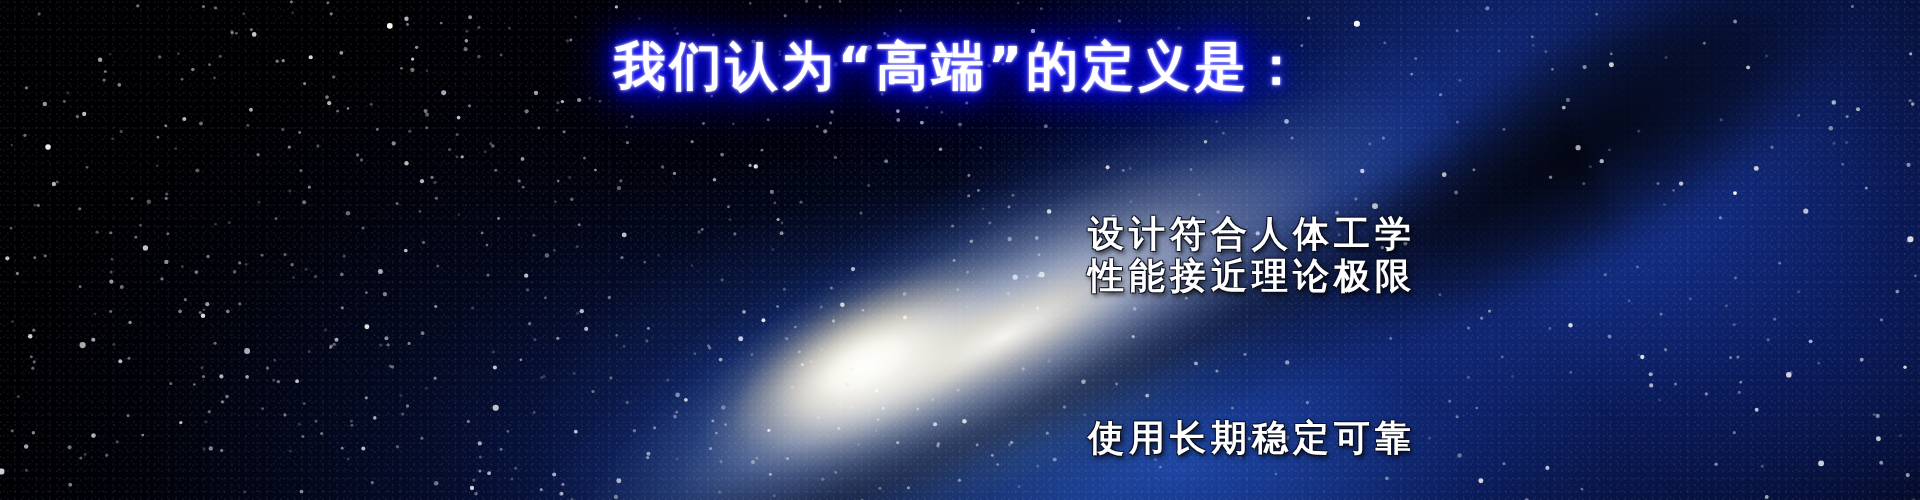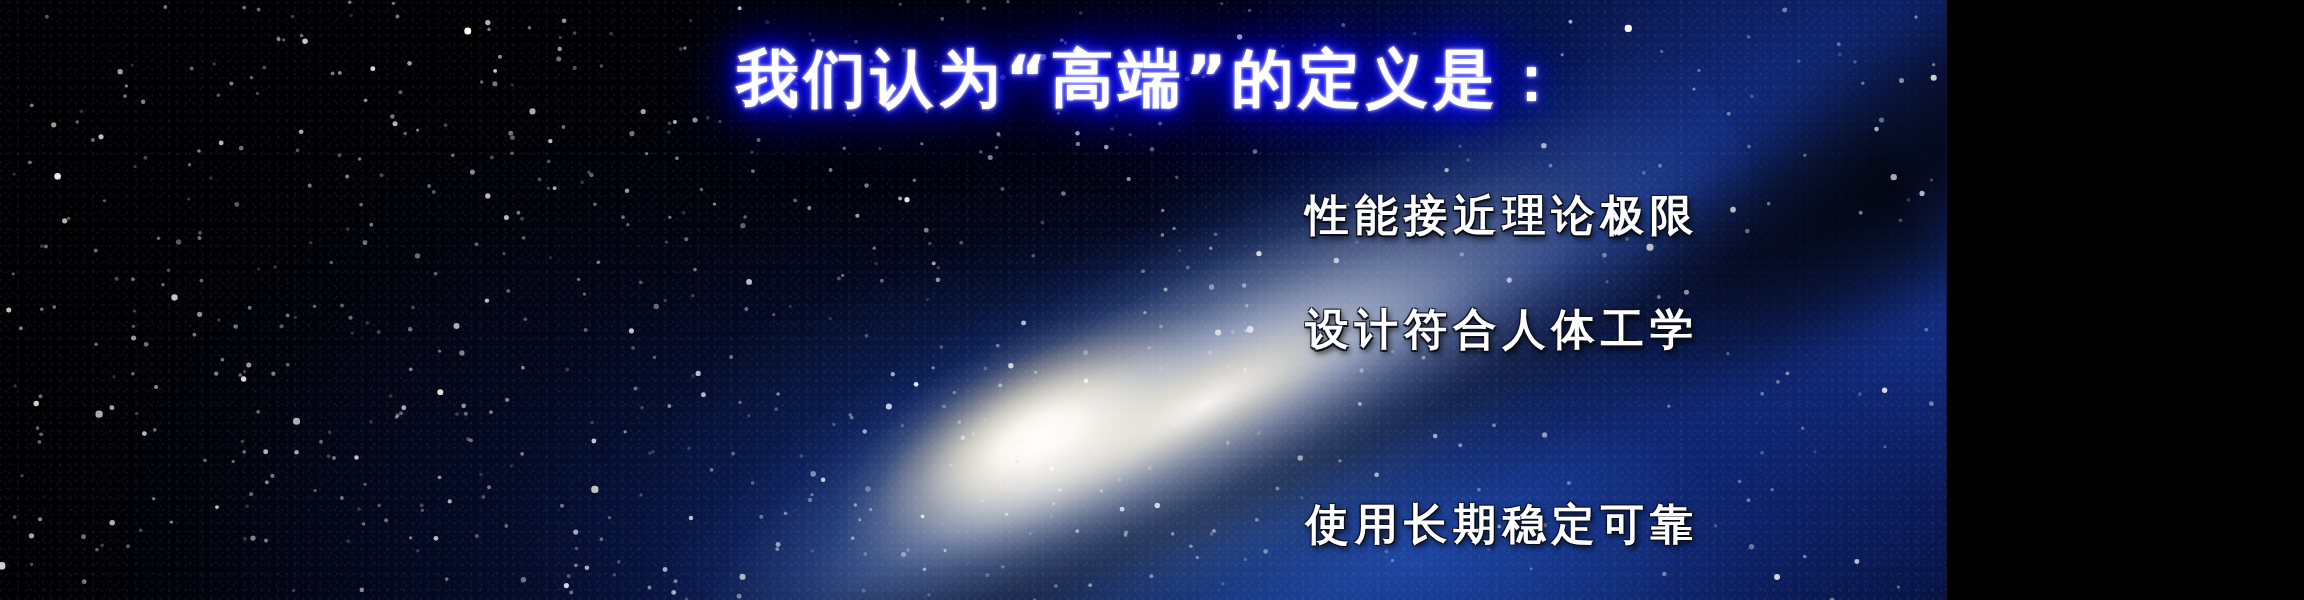--- a/index.html
+++ b/index.html
@@ -1,21 +1,21 @@
 <!DOCTYPE html>
 <html><head>
 <meta charset="utf-8">
 <title>Banner</title>
 <style>
   html,body{margin:0;padding:0;background:#000;}
   body{font-family:"DejaVu Sans","Liberation Sans",sans-serif;}
 
   #banner{
     position:relative;
-    width:1622px;height:500px;
+    width:1920px;height:500px;
     overflow:hidden;
     background:#7f1d1d;
   }
 
   
   .layer{position:absolute;top:0;left:0;width:1920px;height:500px;pointer-events:none;}
 
   
   #bg-base{
     background:
@@ -178,18 +178,18 @@
   <div id="bg-core"></div>
   <div class="layer" id="bg-grain"></div>
   <div id="bg-darkband"></div>
   <div class="stars" id="starfield-a" style="box-shadow: rgba(246, 246, 243, 0.2) 174.7px 147.4px 0px 0.52px, rgba(250, 250, 252, 0.34) 1022.2px 367.9px 0px 0.63px, rgba(245, 245, 240, 0.44) 1846.1px 115.6px 0px 0.69px, rgba(244, 244, 243, 0.28) 838.8px 404px 0px 0.63px, rgba(241, 241, 244, 0.55) 1729.6px 356.6px 0px 0.32px, rgba(251, 251, 245, 0.52) 786.5px 457.7px 0px 0.34px, rgba(227, 227, 243, 0.48) 518.2px 179.9px 0px 0.61px, rgba(235, 235, 241, 0.48) 739.7px 84.6px 0px 0.65px, rgba(241, 241, 250, 0.53) 1865.3px 187px 0px 0.55px, rgba(237, 237, 235, 0.37) 979.2px 352.4px 0px 0.38px, rgba(250, 250, 244, 0.25) 350.4px 420px 0px 0.62px, rgba(249, 249, 237, 0.42) 1657px 182.6px 0px 0.4px, rgba(244, 244, 242, 0.36) 165.7px 193px 0px 0.56px, rgba(241, 241, 251, 0.38) 1797.7px 114.4px 0px 0.33px, rgba(225, 225, 235, 0.47) 844.3px 405.4px 0px 0.53px, rgba(239, 239, 250, 0.28) 1761.3px 465.2px 0px 0.65px, rgba(242, 242, 238, 0.32) 1725.4px 304.7px 0px 0.32px, rgba(240, 240, 251, 0.44) 365.3px 291.6px 0px 0.44px, rgba(225, 225, 251, 0.28) 936.6px 444.3px 0px 0.38px, rgba(250, 250, 241, 0.5) 861.4px 386.9px 0px 0.6px, rgba(244, 244, 253, 0.2) 214.5px 223.2px 0px 0.37px, rgba(225, 225, 254, 0.25) 1177.8px 27px 0px 0.57px, rgba(230, 230, 250, 0.49) 1381.4px 246.5px 0px 0.64px, rgba(247, 247, 248, 0.42) 592px 390.5px 0px 0.6px, rgba(254, 254, 235, 0.31) 785.8px 337.7px 0px 0.62px, rgba(248, 248, 250, 0.23) 778px 74.9px 0px 0.49px, rgba(243, 243, 249, 0.33) 389.2px 365.1px 0px 0.65px, rgba(251, 251, 241, 0.23) 492.5px 351px 0px 0.4px, rgba(252, 252, 239, 0.23) 288.9px 189.9px 0px 0.54px, rgba(248, 248, 242, 0.44) 208.5px 63.7px 0px 0.34px, rgba(226, 226, 252, 0.25) 272.7px 379.2px 0px 0.59px, rgba(246, 246, 248, 0.25) 1628.1px 299.7px 0px 0.5px, rgba(243, 243, 250, 0.45) 156.9px 136.2px 0px 0.34px, rgba(226, 226, 244, 0.37) 834.8px 471.4px 0px 0.44px, rgba(229, 229, 240, 0.23) 508.3px 27px 0px 0.51px, rgba(227, 227, 251, 0.22) 982px 207.8px 0px 0.34px, rgba(239, 239, 246, 0.43) 715.4px 432.1px 0px 0.38px, rgba(227, 227, 253, 0.42) 791.4px 386.5px 0px 0.47px, rgba(246, 246, 254, 0.55) 1180.3px 278.9px 0px 0.61px, rgba(230, 230, 241, 0.38) 532.9px 234.3px 0px 0.54px, rgba(237, 237, 245, 0.52) 16.4px 272.5px 0px 0.67px, rgba(249, 249, 250, 0.49) 47.8px 145.7px 0px 0.65px, rgba(248, 248, 246, 0.3) 749.3px 2.5px 0px 0.41px, rgba(232, 232, 247, 0.2) 674px 27.2px 0px 0.51px, rgba(237, 237, 250, 0.19) 1906.7px 240.2px 0px 0.69px, rgba(235, 235, 246, 0.52) 977.4px 189.4px 0px 0.36px, rgba(225, 225, 243, 0.52) 817.5px 416.5px 0px 0.49px, rgba(241, 241, 245, 0.35) 979.6px 146.7px 0px 0.37px, rgba(254, 254, 254, 0.36) 1467.5px 327.1px 0px 0.63px, rgba(237, 237, 248, 0.53) 408.1px 342.4px 0px 0.57px, rgba(226, 226, 242, 0.28) 783.4px 288.2px 0px 0.68px, rgba(254, 254, 247, 0.29) 448.6px 148.6px 0px 0.69px, rgba(246, 246, 246, 0.44) 184.3px 298.7px 0px 0.58px, rgba(248, 248, 254, 0.49) 330.2px 12.8px 0px 0.65px, rgba(250, 250, 244, 0.52) 341.2px 447.2px 0px 0.38px, rgba(243, 243, 253, 0.34) 303.2px 402.6px 0px 0.45px, rgba(242, 242, 240, 0.21) 540.7px 376.6px 0px 0.57px, rgba(229, 229, 236, 0.4) 1414.8px 57.7px 0px 0.37px, rgba(246, 246, 242, 0.42) 31.8px 367.2px 0px 0.59px, rgba(239, 239, 251, 0.45) 1674.5px 383px 0px 0.53px, rgba(237, 237, 254, 0.54) 965.7px 101.9px 0px 0.65px, rgba(229, 229, 241, 0.52) 406.5px 23.5px 0px 0.46px, rgba(254, 254, 239, 0.38) 362px 227px 0px 0.61px, rgba(248, 248, 253, 0.2) 308.2px 350.4px 0px 0.54px, rgba(251, 251, 236, 0.29) 645.8px 339.9px 0px 0.57px, rgba(248, 248, 236, 0.45) 320.8px 432.5px 0px 0.61px, rgba(233, 233, 239, 0.33) 1008.6px 444px 0px 0.45px, rgba(248, 248, 242, 0.32) 977.1px 353.2px 0px 0.43px, rgba(253, 253, 244, 0.54) 365.3px 396.8px 0px 0.6px, rgba(253, 253, 239, 0.2) 568.8px 176.3px 0px 0.51px, rgba(235, 235, 235, 0.52) 991.4px 454.2px 0px 0.51px, rgba(239, 239, 250, 0.38) 1291.1px 137px 0px 0.54px, rgba(250, 250, 242, 0.2) 1899.5px 434.5px 0px 0.51px, rgba(254, 254, 240, 0.27) 1456.2px 29.7px 0px 0.56px, rgba(231, 231, 248, 0.44) 1118.4px 19.9px 0px 0.65px, rgba(253, 253, 242, 0.37) 56.2px 180.9px 0px 0.35px, rgba(250, 250, 240, 0.37) 284px 253.6px 0px 0.66px, rgba(234, 234, 250, 0.42) 235.4px 32.2px 0px 0.32px, rgba(233, 233, 244, 0.41) 1531.3px 35.8px 0px 0.55px, rgba(236, 236, 237, 0.22) 574.6px 16.1px 0px 0.32px, rgba(245, 245, 247, 0.52) 164.8px 124.8px 0px 0.51px, rgba(228, 228, 253, 0.24) 228.3px 221.6px 0px 0.52px, rgba(242, 242, 252, 0.33) 778.9px 50.5px 0px 0.45px, rgba(229, 229, 241, 0.45) 44.2px 254.8px 0px 0.63px, rgba(238, 238, 241, 0.51) 276.1px 60.2px 0px 0.59px, rgba(254, 254, 241, 0.42) 1610.3px 52.9px 0px 0.39px, rgba(233, 233, 246, 0.29) 571px 498.4px 0px 0.48px, rgba(226, 226, 254, 0.42) 1040.5px 319.6px 0px 0.51px, rgba(252, 252, 253, 0.18) 690.9px 264.6px 0px 0.33px, rgba(249, 249, 244, 0.54) 556.8px 337.3px 0px 0.64px, rgba(239, 239, 246, 0.47) 23.9px 134.3px 0px 0.63px, rgba(241, 241, 247, 0.45) 371.3px 481.6px 0px 0.55px, rgba(225, 225, 253, 0.46) 1733.3px 431.6px 0px 0.56px, rgba(227, 227, 244, 0.47) 214.1px 342.2px 0px 0.54px, rgba(254, 254, 243, 0.25) 1338.3px 233.8px 0px 0.37px, rgba(235, 235, 237, 0.28) 755.7px 48px 0px 0.32px, rgba(250, 250, 250, 0.18) 851px 406.1px 0px 0.38px, rgba(228, 228, 246, 0.21) 1589.4px 165.6px 0px 0.59px, rgba(241, 241, 246, 0.53) 288.3px 146.1px 0px 0.67px, rgba(235, 235, 246, 0.52) 1185.3px 297px 0px 0.55px, rgba(252, 252, 235, 0.38) 675.7px 411.2px 0px 0.36px, rgba(248, 248, 249, 0.48) 702.5px 122.5px 0px 0.45px, rgba(235, 235, 244, 0.23) 1663.3px 203.6px 0px 0.32px, rgba(242, 242, 251, 0.28) 821.7px 478.2px 0px 0.69px, rgba(243, 243, 249, 0.28) 314.6px 275.6px 0px 0.69px, rgba(254, 254, 253, 0.2) 657.6px 95.9px 0px 0.66px, rgba(252, 252, 240, 0.45) 400.4px 67.3px 0px 0.39px, rgba(226, 226, 251, 0.21) 573.1px 372.5px 0px 0.52px, rgba(242, 242, 242, 0.2) 305.1px 268.2px 0px 0.64px, rgba(238, 238, 236, 0.2) 66.8px 91.8px 0px 0.62px, rgba(243, 243, 235, 0.24) 576.3px 245.4px 0px 0.52px, rgba(249, 249, 235, 0.51) 967.9px 174.5px 0px 0.44px, rgba(240, 240, 248, 0.3) 472.9px 479.1px 0px 0.69px, rgba(236, 236, 245, 0.42) 544.4px 296.8px 0px 0.35px, rgba(239, 239, 244, 0.44) 819.1px 5.9px 0px 0.53px, rgba(238, 238, 243, 0.28) 17.3px 395.5px 0px 0.51px, rgba(247, 247, 244, 0.4) 615.7px 334.4px 0px 0.34px, rgba(237, 237, 235, 0.41) 356.6px 154px 0px 0.64px, rgba(234, 234, 248, 0.49) 1595.7px 13.2px 0px 0.43px, rgba(246, 246, 254, 0.53) 540.2px 488.6px 0px 0.6px, rgba(252, 252, 253, 0.48) 202.5px 5.4px 0px 0.52px, rgba(235, 235, 246, 0.52) 341.3px 306.8px 0px 0.58px, rgba(225, 225, 236, 0.45) 33.3px 360.9px 0px 0.54px, rgba(244, 244, 250, 0.31) 698px 231px 0px 0.66px, rgba(236, 236, 249, 0.24) 718.5px 491.2px 0px 0.67px, rgba(242, 242, 244, 0.42) 494.7px 169.3px 0px 0.51px, rgba(236, 236, 241, 0.54) 478.9px 470.1px 0px 0.51px, rgba(253, 253, 250, 0.49) 711.8px 419.9px 0px 0.45px, rgba(242, 242, 245, 0.41) 583.5px 156.9px 0px 0.51px, rgba(231, 231, 247, 0.28) 456px 155.9px 0px 0.38px, rgba(234, 234, 251, 0.18) 1047.9px 360.1px 0px 0.69px, rgba(225, 225, 245, 0.49) 996.7px 463.5px 0px 0.37px, rgba(233, 233, 248, 0.5) 127.1px 414.7px 0px 0.43px, rgba(232, 232, 249, 0.18) 291.6px 11.9px 0px 0.42px, rgba(238, 238, 244, 0.31) 1222.4px 132.3px 0px 0.44px, rgba(229, 229, 248, 0.5) 1300.8px 44.6px 0px 0.36px, rgba(238, 238, 244, 0.5) 220.7px 449.4px 0px 0.66px, rgba(233, 233, 245, 0.45) 724.6px 423.5px 0px 0.37px, rgba(249, 249, 242, 0.25) 273.8px 359.2px 0px 0.39px, rgba(226, 226, 243, 0.52) 326.8px 1.8px 0px 0.39px, rgba(244, 244, 253, 0.52) 569.8px 39.1px 0px 0.48px, rgba(248, 248, 237, 0.27) 750.9px 353.7px 0px 0.36px, rgba(247, 247, 251, 0.29) 1017.1px 2px 0px 0.32px, rgba(233, 233, 243, 0.3) 1159.5px 292px 0px 0.43px, rgba(226, 226, 243, 0.22) 203.1px 448px 0px 0.69px, rgba(226, 226, 235, 0.37) 1231.4px 289.8px 0px 0.61px, rgba(241, 241, 253, 0.48) 976.2px 443.9px 0px 0.49px, rgba(237, 237, 235, 0.31) 489.8px 142.7px 0px 0.56px, rgba(253, 253, 245, 0.28) 526.6px 288.9px 0px 0.66px, rgba(227, 227, 243, 0.23) 767.5px 119.1px 0px 0.34px, rgba(228, 228, 246, 0.28) 625.6px 125.8px 0px 0.39px, rgba(234, 234, 237, 0.27) 1720.1px 118.7px 0px 0.54px, rgba(233, 233, 236, 0.24) 1832.9px 142.6px 0px 0.49px, rgba(250, 250, 247, 0.18) 1511.5px 375.5px 0px 0.4px, rgba(237, 237, 236, 0.51) 431px 176.3px 0px 0.61px, rgba(232, 232, 247, 0.23) 1797.8px 290.7px 0px 0.53px, rgba(249, 249, 254, 0.37) 1142.8px 81px 0px 0.44px, rgba(240, 240, 247, 0.45) 1551.4px 68.3px 0px 0.36px, rgba(229, 229, 252, 0.33) 599px 100.3px 0px 0.48px, rgba(231, 231, 239, 0.19) 657.5px 254.5px 0px 0.38px, rgba(239, 239, 240, 0.45) 1115.6px 383px 0px 0.38px, rgba(232, 232, 246, 0.31) 1817.8px 362.2px 0px 0.33px, rgba(245, 245, 249, 0.29) 181.4px 265.5px 0px 0.32px, rgba(251, 251, 235, 0.4) 420.9px 437.3px 0px 0.55px, rgba(240, 240, 235, 0.39) 1771.1px 146.2px 0px 0.61px, rgba(231, 231, 252, 0.43) 166.8px 232.8px 0px 0.53px, rgba(229, 229, 242, 0.46) 78.8px 207.8px 0px 0.62px, rgba(248, 248, 251, 0.49) 434.1px 377.2px 0px 0.58px, rgba(243, 243, 245, 0.41) 500.1px 448.3px 0px 0.54px, rgba(243, 243, 249, 0.47) 1008px 205.9px 0px 0.49px, rgba(243, 243, 245, 0.33) 477.9px 26.6px 0px 0.48px, rgba(249, 249, 246, 0.33) 246.9px 124.3px 0px 0.53px, rgba(226, 226, 240, 0.5) 1739.7px 381.2px 0px 0.44px, rgba(239, 239, 246, 0.46) 302px 435.6px 0px 0.4px, rgba(226, 226, 236, 0.48) 486px 244.1px 0px 0.38px, rgba(249, 249, 242, 0.37) 1122.3px 169.5px 0px 0.46px, rgba(226, 226, 250, 0.35) 281.9px 128.4px 0px 0.61px, rgba(245, 245, 244, 0.23) 33.8px 204.1px 0px 0.56px, rgba(245, 245, 239, 0.54) 970.3px 240.3px 0px 0.69px, rgba(247, 247, 248, 0.53) 845.3px 47.4px 0px 0.49px, rgba(251, 251, 247, 0.53) 141.8px 434.1px 0px 0.45px, rgba(240, 240, 252, 0.25) 243.5px 491.1px 0px 0.33px, rgba(236, 236, 250, 0.21) 685.4px 67.8px 0px 0.4px, rgba(239, 239, 235, 0.19) 1239.7px 457px 0px 0.56px, rgba(247, 247, 252, 0.36) 609.9px 376.9px 0px 0.59px, rgba(239, 239, 243, 0.24) 556.3px 109.3px 0px 0.46px, rgba(231, 231, 244, 0.48) 109.7px 310.4px 0px 0.49px, rgba(252, 252, 241, 0.21) 899.6px 9.8px 0px 0.68px, rgba(229, 229, 253, 0.48) 468.5px 104.8px 0px 0.55px, rgba(237, 237, 252, 0.42) 30.3px 355.8px 0px 0.5px, rgba(253, 253, 242, 0.36) 105.7px 454.2px 0px 0.66px, rgba(244, 244, 253, 0.51) 882.2px 407.2px 0px 0.61px, rgba(225, 225, 245, 0.55) 1705.3px 392.9px 0px 0.68px, rgba(225, 225, 239, 0.29) 1467.4px 376.3px 0px 0.63px, rgba(247, 247, 240, 0.55) 594.4px 169.1px 0px 0.43px, rgba(231, 231, 250, 0.49) 376.3px 128.4px 0px 0.47px, rgba(251, 251, 241, 0.36) 1734.5px 277px 0px 0.46px, rgba(234, 234, 253, 0.34) 778.8px 53.7px 0px 0.44px, rgba(241, 241, 252, 0.43) 1068px 37.4px 0px 0.39px, rgba(242, 242, 249, 0.36) 506.9px 430.4px 0px 0.41px, rgba(239, 239, 245, 0.29) 1582.8px 182.6px 0px 0.58px, rgba(228, 228, 242, 0.2) 289.3px 450.1px 0px 0.68px, rgba(252, 252, 238, 0.33) 860px 212.1px 0px 0.53px, rgba(233, 233, 241, 0.4) 794.3px 326.1px 0px 0.46px, rgba(240, 240, 239, 0.32) 966.5px 271.1px 0px 0.64px, rgba(234, 234, 243, 0.32) 988.8px 221.9px 0px 0.63px, rgba(227, 227, 246, 0.19) 1086.7px 60.8px 0px 0.49px, rgba(228, 228, 244, 0.42) 487px 274.1px 0px 0.67px, rgba(254, 254, 248, 0.39) 238.8px 302.9px 0px 0.6px, rgba(231, 231, 238, 0.46) 250.3px 28.6px 0px 0.53px, rgba(233, 233, 246, 0.47) 769.2px 473.6px 0px 0.48px, rgba(243, 243, 241, 0.24) 867.7px 184.5px 0px 0.69px, rgba(240, 240, 236, 0.36) 1501.2px 355.9px 0px 0.43px, rgba(250, 250, 242, 0.38) 1063.5px 406px 0px 0.67px, rgba(232, 232, 241, 0.28) 1177.2px 45.4px 0px 0.32px, rgba(251, 251, 243, 0.32) 626.2px 401.4px 0px 0.56px, rgba(243, 243, 246, 0.52) 691.1px 140.7px 0px 0.6px, rgba(237, 237, 240, 0.39) 86px 166.3px 0px 0.34px, rgba(229, 229, 246, 0.46) 128px 357.2px 0px 0.54px, rgba(251, 251, 236, 0.24) 242.8px 12.8px 0px 0.56px, rgba(230, 230, 241, 0.42) 333.2px 343.4px 0px 0.63px, rgba(225, 225, 251, 0.2) 1083.7px 413.8px 0px 0.48px, rgba(236, 236, 239, 0.31) 732.3px 122.8px 0px 0.33px, rgba(230, 230, 242, 0.31) 931.8px 398.5px 0px 0.6px, rgba(231, 231, 235, 0.42) 1851.4px 5.4px 0px 0.57px, rgba(246, 246, 250, 0.3) 557px 101.7px 0px 0.53px, rgba(245, 245, 251, 0.52) 1036.6px 306.9px 0px 0.68px, rgba(232, 232, 254, 0.52) 161px 277.9px 0px 0.59px, rgba(242, 242, 239, 0.31) 213.5px 77px 0px 0.45px, rgba(248, 248, 248, 0.54) 434.7px 305.4px 0px 0.53px, rgba(247, 247, 253, 0.24) 553.4px 249.5px 0px 0.38px, rgba(245, 245, 238, 0.31) 860px 59.6px 0px 0.49px, rgba(237, 237, 237, 0.35) 771.1px 91.9px 0px 0.62px, rgba(229, 229, 241, 0.34) 957.1px 389.2px 0px 0.65px, rgba(241, 241, 253, 0.51) 347px 107.4px 0px 0.36px, rgba(249, 249, 244, 0.38) 838.9px 0.4px 0px 0.32px, rgba(241, 241, 248, 0.31) 96.1px 231.2px 0px 0.67px, rgba(237, 237, 254, 0.5) 1549.6px 176.3px 0px 0.68px, rgba(248, 248, 247, 0.49) 298.7px 131.5px 0px 0.44px, rgba(246, 246, 244, 0.4) 1581px 488.2px 0px 0.33px, rgba(226, 226, 254, 0.23) 588.8px 97.1px 0px 0.65px, rgba(228, 228, 235, 0.38) 1040.3px 7.7px 0px 0.37px, rgba(248, 248, 236, 0.42) 965.5px 46.4px 0px 0.32px, rgba(254, 254, 251, 0.27) 554.4px 200.8px 0px 0.35px, rgba(248, 248, 245, 0.44) 1046.3px 432.2px 0px 0.58px, rgba(235, 235, 238, 0.45) 1439.6px 93.7px 0px 0.66px, rgba(231, 231, 251, 0.55) 1406.2px 443.1px 0px 0.36px, rgba(231, 231, 251, 0.48) 134.8px 236.2px 0px 0.4px, rgba(229, 229, 237, 0.34) 1672.6px 189.3px 0px 0.34px, rgba(253, 253, 252, 0.38) 275.1px 217.7px 0px 0.42px, rgba(229, 229, 243, 0.47) 32.7px 329.2px 0px 0.64px, rgba(226, 226, 235, 0.51) 33.8px 256.7px 0px 0.47px, rgba(252, 252, 247, 0.33) 1037.6px 274.7px 0px 0.68px, rgba(230, 230, 242, 0.23) 1637.7px 130.1px 0px 0.66px, rgba(232, 232, 254, 0.39) 1738.2px 391.4px 0px 0.54px, rgba(250, 250, 239, 0.28) 720px 460.6px 0px 0.57px, rgba(234, 234, 249, 0.24) 1458.9px 79.3px 0px 0.66px, rgba(245, 245, 250, 0.54) 1094.5px 36.4px 0px 0.55px, rgba(236, 236, 237, 0.5) 760.9px 149.2px 0px 0.4px, rgba(247, 247, 253, 0.28) 533.2px 411.5px 0px 0.4px, rgba(244, 244, 248, 0.27) 1548.9px 327.4px 0px 0.53px, rgba(241, 241, 243, 0.32) 879px 487.3px 0px 0.64px, rgba(229, 229, 241, 0.38) 1022.2px 304.3px 0px 0.47px, rgba(237, 237, 254, 0.33) 805.7px 0.2px 0px 0.56px, rgba(239, 239, 241, 0.38) 886.9px 34.7px 0px 0.55px, rgba(226, 226, 241, 0.5) 653.6px 426.8px 0px 0.59px, rgba(250, 250, 249, 0.45) 1410.7px 73.2px 0px 0.33px, rgba(244, 244, 238, 0.31) 1569.8px 371.3px 0px 0.33px, rgba(238, 238, 239, 0.39) 834.4px 156.4px 0px 0.65px, rgba(242, 242, 249, 0.31) 315px 420.1px 0px 0.55px, rgba(238, 238, 245, 0.4) 767px 118.7px 0px 0.35px, rgba(250, 250, 237, 0.25) 566.4px 39.8px 0px 0.61px, rgba(243, 243, 242, 0.36) 1159.4px 466.1px 0px 0.41px, rgba(247, 247, 250, 0.28) 202.8px 308.7px 0px 0.32px, rgba(242, 242, 240, 0.49) 537.8px 127px 0px 0.43px, rgba(233, 233, 251, 0.24) 113px 343.6px 0px 0.49px, rgba(228, 228, 243, 0.18) 425.1px 387.4px 0px 0.46px, rgba(232, 232, 254, 0.45) 608.3px 296.5px 0px 0.66px, rgba(248, 248, 253, 0.37) 435.4px 197.2px 0px 0.62px, rgba(235, 235, 244, 0.51) 967.7px 194.8px 0px 0.54px, rgba(226, 226, 241, 0.27) 1428.6px 437.1px 0px 0.38px, rgba(230, 230, 240, 0.38) 261.6px 407.7px 0px 0.41px, rgba(228, 228, 248, 0.27) 1154.4px 458.6px 0px 0.67px, rgba(233, 233, 242, 0.49) 329.4px 346.7px 0px 0.36px, rgba(227, 227, 254, 0.35) 1174.9px 278px 0px 0.67px, rgba(226, 226, 246, 0.46) 1122.3px 81.4px 0px 0.55px, rgba(251, 251, 238, 0.46) 1719.4px 216.8px 0px 0.63px, rgba(225, 225, 246, 0.46) 231.2px 31.9px 0px 0.61px, rgba(242, 242, 238, 0.26) 781px 222px 0px 0.39px, rgba(229, 229, 254, 0.22) 694.8px 61.8px 0px 0.64px, rgba(225, 225, 236, 0.19) 729.1px 218.7px 0px 0.58px, rgba(231, 231, 238, 0.3) 230.9px 30.8px 0px 0.69px, rgba(229, 229, 246, 0.44) 621px 256.6px 0px 0.69px, rgba(247, 247, 249, 0.21) 543.2px 375.5px 0px 0.51px, rgba(250, 250, 246, 0.42) 336.6px 110.2px 0px 0.42px, rgba(240, 240, 245, 0.42) 1038.1px 253.8px 0px 0.37px, rgba(252, 252, 241, 0.51) 1488.5px 310.1px 0px 0.58px, rgba(226, 226, 245, 0.5) 958.4px 479.3px 0px 0.67px, rgba(250, 250, 251, 0.18) 638.3px 17.5px 0px 0.68px, rgba(237, 237, 239, 0.31) 111px 258.2px 0px 0.33px, rgba(240, 240, 245, 0.48) 1502.9px 462.7px 0px 0.45px, rgba(230, 230, 235, 0.28) 245.1px 263.4px 0px 0.35px, rgba(252, 252, 253, 0.39) 561px 492.6px 0px 0.52px, rgba(252, 252, 244, 0.24) 1790.2px 371.1px 0px 0.35px, rgba(237, 237, 250, 0.45) 202.5px 375.6px 0px 0.62px, rgba(233, 233, 239, 0.41) 707.6px 344.9px 0px 0.49px, rgba(248, 248, 241, 0.33) 25.4px 469.4px 0px 0.35px, rgba(254, 254, 245, 0.3) 219.2px 55.3px 0px 0.58px, rgba(242, 242, 248, 0.42) 475px 492.8px 0px 0.69px, rgba(233, 233, 237, 0.37) 1604.3px 273.7px 0px 0.62px, rgba(233, 233, 248, 0.23) 1912.8px 498.7px 0px 0.57px, rgba(247, 247, 238, 0.37) 1909.1px 99.6px 0px 0.68px, rgba(243, 243, 246, 0.23) 379.8px 344.1px 0px 0.63px, rgba(229, 229, 240, 0.43) 522.2px 186.2px 0px 0.37px, rgba(230, 230, 253, 0.5) 207.1px 255.5px 0px 0.64px, rgba(238, 238, 236, 0.22) 484.1px 150.8px 0px 0.54px, rgba(238, 238, 247, 0.2) 324.6px 328.9px 0px 0.58px, rgba(241, 241, 248, 0.5) 676.4px 32.6px 0px 0.55px, rgba(228, 228, 246, 0.19) 109.2px 53.3px 0px 0.32px, rgba(247, 247, 254, 0.22) 956.9px 76.7px 0px 0.44px, rgba(239, 239, 254, 0.52) 881.1px 93.3px 0px 0.39px, rgba(248, 248, 242, 0.43) 1456.1px 415.8px 0px 0.57px, rgba(241, 241, 241, 0.24) 1036.8px 465.2px 0px 0.43px, rgba(239, 239, 248, 0.5) 709.6px 447.5px 0px 0.55px, rgba(247, 247, 240, 0.23) 258px 201.2px 0px 0.44px, rgba(241, 241, 252, 0.28) 1733.2px 323.5px 0px 0.62px, rgba(234, 234, 253, 0.43) 261.1px 254.2px 0px 0.46px, rgba(229, 229, 249, 0.23) 10.8px 144.1px 0px 0.34px, rgba(246, 246, 253, 0.54) 303.6px 82.6px 0px 0.56px, rgba(225, 225, 249, 0.43) 708.8px 347px 0px 0.57px, rgba(251, 251, 253, 0.29) 408.8px 130.2px 0px 0.68px, rgba(241, 241, 249, 0.52) 710.7px 95px 0px 0.44px, rgba(226, 226, 254, 0.31) 1198.1px 193.7px 0px 0.43px, rgba(237, 237, 249, 0.45) 784.2px 14.7px 0px 0.67px, rgba(232, 232, 237, 0.36) 139.5px 224.2px 0px 0.36px, rgba(246, 246, 236, 0.26) 1608.5px 148.9px 0px 0.38px, rgba(241, 241, 244, 0.19) 1129.2px 167.4px 0px 0.53px, rgba(234, 234, 244, 0.32) 773.9px 201.9px 0px 0.37px, rgba(234, 234, 244, 0.43) 391.5px 366px 0px 0.65px, rgba(232, 232, 235, 0.43) 169.8px 382.6px 0px 0.53px, rgba(235, 235, 245, 0.27) 820.2px 306px 0px 0.63px, rgba(238, 238, 247, 0.32) 1767.1px 338.8px 0px 0.68px, rgba(252, 252, 241, 0.43) 37.3px 204.4px 0px 0.6px, rgba(225, 225, 247, 0.4) 1503px 128.4px 0px 0.46px, rgba(234, 234, 235, 0.23) 292.6px 276.6px 0px 0.43px, rgba(236, 236, 241, 0.23) 177.4px 52.4px 0px 0.5px, rgba(248, 248, 254, 0.45) 727.5px 205.8px 0px 0.41px, rgba(226, 226, 251, 0.42) 396.1px 202.6px 0px 0.64px, rgba(236, 236, 250, 0.47) 109.7px 231.7px 0px 0.56px, rgba(229, 229, 236, 0.25) 966.4px 305.6px 0px 0.34px, rgba(226, 226, 239, 0.37) 1448.7px 400.2px 0px 0.58px, rgba(235, 235, 248, 0.32) 370.3px 103.3px 0px 0.5px, rgba(237, 237, 245, 0.38) 10px 227.2px 0px 0.39px, rgba(242, 242, 237, 0.37) 1354.9px 197.9px 0px 0.63px, rgba(243, 243, 247, 0.32) 479.4px 456.1px 0px 0.52px, rgba(251, 251, 235, 0.5) 776.6px 305.5px 0px 0.37px, rgba(227, 227, 235, 0.32) 755.8px 457.3px 0px 0.5px, rgba(242, 242, 253, 0.52) 832.5px 320px 0px 0.66px, rgba(250, 250, 246, 0.48) 1001.9px 62.8px 0px 0.63px, rgba(243, 243, 253, 0.32) 401.8px 413.1px 0px 0.57px, rgba(228, 228, 241, 0.47) 701.2px 228.5px 0px 0.39px, rgba(232, 232, 252, 0.29) 1544.8px 50.7px 0px 0.44px, rgba(243, 243, 242, 0.45) 103.1px 79.1px 0px 0.57px, rgba(234, 234, 236, 0.2) 1658.3px 398.9px 0px 0.37px, rgba(248, 248, 241, 0.27) 84.1px 453.4px 0px 0.39px, rgba(231, 231, 245, 0.46) 1703.4px 42.3px 0px 0.47px, rgba(229, 229, 253, 0.5) 406.5px 405px 0px 0.65px, rgba(243, 243, 250, 0.49) 557.2px 180.1px 0px 0.33px, rgba(227, 227, 239, 0.44) 987.9px 351.1px 0px 0.64px, rgba(239, 239, 252, 0.23) 347.2px 457.9px 0px 0.46px, rgba(238, 238, 243, 0.29) 343.2px 255.2px 0px 0.58px, rgba(236, 236, 235, 0.29) 820.4px 348.5px 0px 0.34px, rgba(235, 235, 249, 0.24) 831.5px 111.7px 0px 0.68px, rgba(251, 251, 250, 0.31) 956.6px 288.7px 0px 0.43px, rgba(246, 246, 249, 0.4) 158.7px 56px 0px 0.68px, rgba(246, 246, 238, 0.41) 877.1px 418.7px 0px 0.39px, rgba(245, 245, 243, 0.2) 1129.9px 200.8px 0px 0.41px, rgba(249, 249, 253, 0.55) 833.7px 372.1px 0px 0.52px, rgba(241, 241, 250, 0.31) 940.8px 111.3px 0px 0.51px, rgba(246, 246, 244, 0.34) 436.8px 265.1px 0px 0.52px, rgba(238, 238, 252, 0.44) 829.6px 121.9px 0px 0.56px, rgba(246, 246, 251, 0.27) 511.1px 478.1px 0px 0.4px, rgba(238, 238, 254, 0.21) 471.6px 307px 0px 0.7px, rgba(225, 225, 246, 0.34) 316.9px 145px 0px 0.65px, rgba(238, 238, 237, 0.35) 937px 444.9px 0px 0.58px, rgba(235, 235, 242, 0.23) 1497.9px 49.9px 0px 0.56px, rgba(240, 240, 237, 0.24) 1689.4px 297.7px 0px 0.6px, rgba(238, 238, 248, 0.42) 299.9px 169.5px 0px 0.59px, rgba(225, 225, 236, 0.39) 181px 78.3px 0px 0.45px, rgba(226, 226, 242, 0.18) 929.5px 95.7px 0px 0.65px, rgba(240, 240, 248, 0.23) 773.2px 494.7px 0px 0.54px, rgba(249, 249, 252, 0.44) 1472.9px 168.7px 0px 0.5px, rgba(236, 236, 250, 0.47) 277.3px 380.7px 0px 0.63px, rgba(228, 228, 252, 0.38) 1773.7px 318.1px 0px 0.67px, rgba(234, 234, 248, 0.51) 562px 483.4px 0px 0.59px, rgba(249, 249, 240, 0.42) 830.4px 287px 0px 0.54px, rgba(254, 254, 236, 0.39) 733.9px 232.9px 0px 0.56px, rgba(226, 226, 239, 0.52) 481.1px 231.9px 0px 0.34px, rgba(231, 231, 239, 0.37) 800px 201.2px 0px 0.63px, rgba(227, 227, 245, 0.52) 136.8px 4.8px 0px 0.6px, rgba(227, 227, 237, 0.39) 925.8px 106.5px 0px 0.5px, rgba(239, 239, 235, 0.31) 1274.9px 473px 0px 0.35px, rgba(253, 253, 254, 0.33) 1841.7px 163.3px 0px 0.33px, rgba(245, 245, 238, 0.31) 643.8px 261.2px 0px 0.39px, rgba(236, 236, 249, 0.47) 79.1px 285.8px 0px 0.47px, rgba(254, 254, 238, 0.37) 1778.7px 262.2px 0px 0.47px, rgba(240, 240, 236, 0.34) 500.1px 54px 0px 0.41px, rgba(237, 237, 240, 0.41) 63.4px 100.6px 0px 0.49px, rgba(234, 234, 250, 0.18) 457.8px 213.7px 0px 0.39px, rgba(249, 249, 248, 0.31) 861.2px 499.3px 0px 0.47px, rgba(248, 248, 239, 0.46) 238.7px 261.9px 0px 0.55px, rgba(242, 242, 238, 0.31) 721.1px 278.8px 0px 0.59px, rgba(240, 240, 244, 0.36) 360.5px 159px 0px 0.68px, rgba(228, 228, 236, 0.22) 857.5px 443.6px 0px 0.4px, rgba(247, 247, 250, 0.24) 156.2px 164.8px 0px 0.32px, rgba(233, 233, 243, 0.36) 110.2px 270.9px 0px 0.51px, rgba(246, 246, 243, 0.28) 1368.8px 142.9px 0px 0.64px, rgba(234, 234, 251, 0.45) 810.2px 360.6px 0px 0.32px, rgba(230, 230, 250, 0.46) 735.7px 61.2px 0px 0.68px, rgba(227, 227, 252, 0.46) 1914.4px 274.8px 0px 0.39px, rgba(246, 246, 245, 0.19) 1532.1px 44.4px 0px 0.44px, rgba(240, 240, 235, 0.54) 497.6px 217.6px 0px 0.49px, rgba(236, 236, 249, 0.34) 1456.5px 121.1px 0px 0.61px, rgba(251, 251, 239, 0.42) 712.3px 33.8px 0px 0.6px, rgba(247, 247, 239, 0.24) 1873.1px 413.6px 0px 0.63px, rgba(242, 242, 247, 0.4) 1382.4px 137.1px 0px 0.59px, rgba(249, 249, 249, 0.18) 94px 313px 0px 0.4px, rgba(251, 251, 240, 0.53) 830.9px 110.6px 0px 0.67px, rgba(252, 252, 254, 0.29) 1190px 168.5px 0px 0.43px, rgba(240, 240, 243, 0.52) 290.4px 0.9px 0px 0.49px, rgba(240, 240, 249, 0.24) 1845.5px 141.5px 0px 0.47px, rgba(236, 236, 235, 0.47) 193.3px 383.5px 0px 0.33px, rgba(228, 228, 242, 0.46) 528.6px 322.8px 0px 0.68px, rgba(234, 234, 253, 0.19) 399.9px 394.5px 0px 0.53px, rgba(246, 246, 250, 0.4) 1664.6px 348.8px 0px 0.69px, rgba(253, 253, 247, 0.36) 816.3px 125.4px 0px 0.46px, rgba(245, 245, 246, 0.23) 976.3px 41.5px 0px 0.44px, rgba(240, 240, 241, 0.19) 576.6px 312.2px 0px 0.58px, rgba(245, 245, 246, 0.3) 912.1px 373.9px 0px 0.32px, rgba(237, 237, 246, 0.52) 883.8px 32.5px 0px 0.68px, rgba(226, 226, 238, 0.45) 266.5px 367.1px 0px 0.61px, rgba(253, 253, 253, 0.42) 1880.5px 318.8px 0px 0.6px, rgba(247, 247, 248, 0.52) 1110.3px 425.3px 0px 0.65px, rgba(233, 233, 244, 0.4) 661.7px 166px 0px 0.64px, rgba(225, 225, 238, 0.47) 131.1px 197.6px 0px 0.43px, rgba(244, 244, 249, 0.48) 165.2px 197.3px 0px 0.61px, rgba(243, 243, 251, 0.49) 631.2px 115.7px 0px 0.63px, rgba(227, 227, 243, 0.42) 798.4px 350.8px 0px 0.51px, rgba(250, 250, 244, 0.19) 1665px 56.4px 0px 0.56px, rgba(253, 253, 239, 0.48) 25.5px 86.8px 0px 0.62px, rgba(241, 241, 249, 0.39) 862px 309.2px 0px 0.43px, rgba(236, 236, 247, 0.33) 456.2px 133.5px 0px 0.56px, rgba(254, 254, 245, 0.32) 1383.7px 41.9px 0px 0.37px, rgba(239, 239, 244, 0.3) 418.9px 210.4px 0px 0.39px, rgba(246, 246, 239, 0.54) 519.9px 358.8px 0px 0.36px, rgba(240, 240, 236, 0.21) 298.2px 423.1px 0px 0.55px, rgba(245, 245, 243, 0.24) 534px 338.6px 0px 0.57px, rgba(238, 238, 245, 0.34) 1026.3px 275.6px 0px 0.43px, rgba(231, 231, 253, 0.42) 332.7px 75.9px 0px 0.7px, rgba(246, 246, 235, 0.52) 646.7px 456.6px 0px 0.63px, rgba(243, 243, 247, 0.43) 1244px 353.3px 0px 0.66px, rgba(232, 232, 240, 0.48) 76.4px 115.6px 0px 0.67px, rgba(249, 249, 253, 0.24) 623.1px 345.5px 0px 0.37px, rgba(227, 227, 251, 0.31) 514.7px 467.2px 0px 0.55px, rgba(238, 238, 253, 0.26) 465.9px 30.3px 0px 0.47px, rgba(225, 225, 245, 0.44) 1306.4px 401.5px 0px 0.7px, rgba(246, 246, 252, 0.36) 38.1px 13px 0px 0.63px, rgba(240, 240, 248, 0.45) 330.3px 345.2px 0px 0.6px, rgba(228, 228, 242, 0.23) 1018px 485.4px 0px 0.5px, rgba(238, 238, 254, 0.52) 104.3px 70.6px 0px 0.4px, rgba(246, 246, 246, 0.38) 951.6px 225px 0px 0.59px, rgba(242, 242, 242, 0.5) 283.9px 413.9px 0px 0.54px, rgba(249, 249, 250, 0.5) 632.1px 78.5px 0px 0.64px, rgba(238, 238, 244, 0.43) 199.2px 311.5px 0px 0.53px, rgba(252, 252, 235, 0.19) 205px 420.8px 0px 0.6px, rgba(249, 249, 243, 0.42) 1480.6px 317.2px 0px 0.58px, rgba(235, 235, 249, 0.34) 1636.4px 266px 0px 0.48px, rgba(231, 231, 243, 0.19) 875.3px 429.7px 0px 0.42px, rgba(225, 225, 251, 0.33) 116.2px 440.9px 0px 0.56px, rgba(228, 228, 254, 0.19) 1765.4px 54.9px 0px 0.6px, rgba(229, 229, 236, 0.19) 676.1px 458.1px 0px 0.49px, rgba(233, 233, 242, 0.22) 425.9px 69.7px 0px 0.38px, rgba(244, 244, 249, 0.28) 201.1px 366.8px 0px 0.48px, rgba(231, 231, 246, 0.19) 771.7px 248.7px 0px 0.41px, rgba(233, 233, 247, 0.27) 897.1px 377.5px 0px 0.5px, rgba(227, 227, 251, 0.5) 1381.7px 429.9px 0px 0.39px, rgba(236, 236, 249, 0.31) 120.1px 130.5px 0px 0.63px, rgba(240, 240, 238, 0.34) 1012px 194.2px 0px 0.55px, rgba(254, 254, 235, 0.48) 837.8px 427.6px 0px 0.49px, rgba(248, 248, 251, 0.36) 350.9px 424.3px 0px 0.42px, rgba(252, 252, 253, 0.39) 619.9px 179.8px 0px 0.51px, rgba(245, 245, 246, 0.27) 1215.6px 120.8px 0px 0.45px, rgba(251, 251, 251, 0.48) 953.1px 259.5px 0px 0.39px, rgba(233, 233, 247, 0.24) 666.9px 379.1px 0px 0.57px, rgba(241, 241, 241, 0.55) 907.5px 486.7px 0px 0.56px, rgba(228, 228, 249, 0.24) 11.7px 320.6px 0px 0.43px, rgba(229, 229, 244, 0.19) 1637.7px 353.9px 0px 0.41px, rgba(254, 254, 239, 0.36) 916.8px 408.1px 0px 0.52px, rgba(228, 228, 235, 0.28) 434.1px 181.3px 0px 0.64px, rgba(230, 230, 235, 0.33) 693.9px 352.7px 0px 0.32px, rgba(236, 236, 237, 0.5) 563.1px 130.8px 0px 0.57px, rgba(235, 235, 237, 0.18) 1384.6px 261.5px 0px 0.36px, rgba(250, 250, 248, 0.53) 896.8px 441.6px 0px 0.6px, rgba(228, 228, 251, 0.28) 769.8px 473.2px 0px 0.49px, rgba(249, 249, 241, 0.36) 425.6px 126.7px 0px 0.54px, rgba(252, 252, 237, 0.31) 1438.9px 293.7px 0px 0.42px, rgba(254, 254, 249, 0.53) 647.4px 327.4px 0px 0.46px, rgba(242, 242, 250, 0.45) 1736.9px 356.1px 0px 0.51px, rgba(235, 235, 245, 0.43) 870.5px 386.8px 0px 0.48px, rgba(248, 248, 245, 0.4) 1389.7px 337.5px 0px 0.38px, rgba(244, 244, 245, 0.48) 578.2px 223.7px 0px 0.51px, rgba(229, 229, 237, 0.49) 467.3px 420.4px 0px 0.63px, rgba(227, 227, 244, 0.26) 111.5px 137.8px 0px 0.34px, rgba(246, 246, 236, 0.46) 729px 79.9px 0px 0.55px, rgba(243, 243, 243, 0.4) 1475.8px 407px 0px 0.37px, rgba(248, 248, 237, 0.51) 308.4px 186.2px 0px 0.58px, rgba(249, 249, 240, 0.5) 1215.9px 370px 0px 0.62px, rgba(250, 250, 253, 0.42) 214.5px 6.9px 0px 0.61px, rgba(243, 243, 246, 0.34) 1231.4px 407px 0px 0.6px, rgba(248, 248, 250, 0.44) 440.2px 22.1px 0px 0.43px;"></div>
   <div class="stars" id="starfield-b" style="box-shadow: rgba(232, 232, 247, 0.45) 464.6px 48.2px 0px 1.11px, rgba(243, 243, 239, 0.63) 1248.2px 437.7px 0px 0.61px, rgba(227, 227, 242, 0.81) 119.3px 360.3px 0px 1.02px, rgba(237, 237, 246, 0.44) 387.2px 343.8px 0px 0.67px, rgba(249, 249, 241, 0.7) 92.5px 434.6px 0px 1.3px, rgba(234, 234, 235, 0.42) 11.2px 429.8px 0px 0.61px, rgba(238, 238, 250, 0.64) 110.3px 280.7px 0px 1.09px, rgba(234, 234, 246, 0.71) 335.5px 338.8px 0px 1.05px, rgba(238, 238, 248, 0.77) 421px 180.2px 0px 1.09px, rgba(229, 229, 239, 0.58) 824.2px 130.3px 0px 1.1px, rgba(252, 252, 247, 0.57) 165.3px 260.9px 0px 1.19px, rgba(244, 244, 247, 0.46) 303.1px 201.3px 0px 1.08px, rgba(246, 246, 238, 0.65) 99.1px 58.7px 0px 1.22px, rgba(235, 235, 241, 0.37) 196.4px 169.5px 0px 1.08px, rgba(244, 244, 239, 0.4) 1455.1px 191.5px 0px 0.89px, rgba(235, 235, 251, 0.48) 1044.8px 125.3px 0px 0.99px, rgba(239, 239, 250, 0.46) 120.8px 285.9px 0px 0.99px, rgba(250, 250, 238, 0.74) 904px 316.4px 0px 1.01px, rgba(229, 229, 246, 0.48) 1053.7px 458.5px 0px 1.03px, rgba(231, 231, 249, 0.51) 885.2px 160.2px 0px 0.92px, rgba(246, 246, 238, 0.47) 226px 395.6px 0px 0.79px, rgba(241, 241, 248, 0.37) 233.6px 270.9px 0px 0.79px, rgba(252, 252, 238, 0.45) 614.9px 495.9px 0px 1.03px, rgba(234, 234, 243, 0.45) 1385.9px 477.3px 0px 0.9px, rgba(249, 249, 236, 0.65) 1765.7px 496px 0px 0.91px, rgba(251, 251, 245, 0.76) 896.9px 110.1px 0px 0.85px, rgba(225, 225, 245, 0.66) 465.4px 39.8px 0px 0.83px, rgba(233, 233, 253, 0.82) 179.8px 421.6px 0px 0.61px, rgba(231, 231, 240, 0.47) 435.2px 482.2px 0px 1.29px, rgba(243, 243, 236, 0.4) 1566.9px 99px 0px 1.14px, rgba(241, 241, 244, 0.78) 404.8px 249.5px 0px 0.85px, rgba(245, 245, 241, 0.45) 68.6px 446.3px 0px 1.08px, rgba(232, 232, 244, 0.82) 1755.7px 408.7px 0px 0.93px, rgba(238, 238, 248, 0.56) 560.3px 492.7px 0px 1.03px, rgba(245, 245, 253, 0.77) 1361.3px 170px 0px 1.2px, rgba(251, 251, 244, 0.43) 346.9px 212.2px 0px 1.23px, rgba(247, 247, 249, 0.47) 257.1px 153.7px 0px 0.73px, rgba(240, 240, 237, 0.66) 340.3px 51.8px 0px 0.9px, rgba(254, 254, 248, 0.41) 834.7px 63.4px 0px 1.28px, rgba(251, 251, 250, 0.67) 1832.8px 101.5px 0px 1.24px, rgba(243, 243, 244, 0.85) 1048.1px 210.4px 0px 1.23px, rgba(254, 254, 246, 0.68) 968.6px 63.9px 0px 0.65px, rgba(238, 238, 248, 0.38) 79.8px 457px 0px 0.6px, rgba(243, 243, 248, 0.71) 488.1px 472.2px 0px 0.9px, rgba(232, 232, 242, 0.7) 246.1px 375.8px 0px 0.9px, rgba(232, 232, 249, 0.45) 291.1px 263.8px 0px 0.76px, rgba(229, 229, 235, 0.81) 362.3px 447.6px 0px 0.98px, rgba(227, 227, 238, 0.72) 25.2px 445.5px 0px 1.22px, rgba(232, 232, 237, 0.47) 340.8px 273.4px 0px 0.82px, rgba(227, 227, 247, 0.51) 626.4px 141.6px 0px 0.62px, rgba(238, 238, 244, 0.53) 226.8px 310.4px 0px 0.81px, rgba(234, 234, 239, 0.71) 553.2px 473.6px 0px 1.02px, rgba(251, 251, 241, 0.51) 383.9px 293.1px 0px 1.2px, rgba(252, 252, 243, 0.56) 780.6px 232.2px 0px 0.92px, rgba(232, 232, 241, 0.7) 535px 92px 0px 1.15px, rgba(237, 237, 236, 0.41) 570.8px 198.3px 0px 0.71px, rgba(251, 251, 245, 0.35) 426.1px 113.7px 0px 1.08px, rgba(233, 233, 240, 0.85) 253.2px 33.4px 0px 1.3px, rgba(254, 254, 240, 0.55) 988.3px 64.6px 0px 1.11px, rgba(225, 225, 246, 0.7) 1132.2px 335.6px 0px 0.61px, rgba(229, 229, 248, 0.41) 1133.7px 307.8px 0px 0.95px, rgba(234, 234, 245, 0.6) 1286.2px 361.4px 0px 1.19px, rgba(248, 248, 250, 0.55) 1896.3px 290.6px 0px 0.81px, rgba(235, 235, 251, 0.4) 422.5px 241.4px 0px 0.66px, rgba(239, 239, 236, 0.5) 1829.8px 127.3px 0px 1.25px, rgba(237, 237, 242, 0.49) 411.4px 68.8px 0px 1.17px, rgba(234, 234, 243, 0.51) 1286.2px 436.7px 0px 0.97px, rgba(247, 247, 238, 0.63) 43.8px 103px 0px 1.17px, rgba(231, 231, 243, 0.58) 724.9px 50.2px 0px 1.01px, rgba(236, 236, 253, 0.55) 1907.5px 163.8px 0px 1.15px, rgba(245, 245, 249, 0.52) 300.5px 490.6px 0px 0.93px, rgba(249, 249, 243, 0.39) 545.9px 254.4px 0px 1.24px, rgba(227, 227, 238, 0.51) 195.4px 271.1px 0px 0.93px, rgba(232, 232, 240, 0.71) 1146.2px 394.6px 0px 0.95px, rgba(233, 233, 253, 0.47) 1486.3px 7.4px 0px 1.07px, rgba(225, 225, 254, 0.68) 1195px 362.4px 0px 0.93px, rgba(246, 246, 251, 0.73) 328.2px 102.2px 0px 1.1px, rgba(226, 226, 236, 0.56) 179.1px 310.4px 0px 0.8px, rgba(230, 230, 244, 0.82) 457.6px 116.6px 0px 0.85px, rgba(239, 239, 251, 0.69) 975.7px 47px 0px 1.3px, rgba(245, 245, 235, 0.7) 1650.2px 384.4px 0px 1.06px, rgba(246, 246, 248, 0.81) 767.8px 429.3px 0px 0.59px, rgba(232, 232, 251, 0.39) 903.6px 292.9px 0px 0.95px, rgba(242, 242, 241, 0.4) 618px 187.1px 0px 1.22px, rgba(244, 244, 242, 0.42) 752px 461.1px 0px 1.11px, rgba(251, 251, 248, 0.84) 1569.5px 324.2px 0px 1.22px, rgba(226, 226, 251, 0.77) 1600.7px 160.2px 0px 1.17px, rgba(229, 229, 239, 0.62) 415.6px 46.3px 0px 0.66px, rgba(249, 249, 243, 0.61) 719.6px 358.6px 0px 0.84px, rgba(249, 249, 236, 0.54) 32.4px 431.7px 0px 0.7px, rgba(230, 230, 240, 0.69) 743px 310.9px 0px 0.8px, rgba(227, 227, 241, 0.78) 405.5px 17.8px 0px 1.21px, rgba(248, 248, 240, 0.68) 373.8px 416.9px 0px 0.78px, rgba(244, 244, 238, 0.49) 421.6px 332.2px 0px 0.84px, rgba(236, 236, 252, 0.36) 396.4px 445.7px 0px 0.68px, rgba(237, 237, 237, 0.76) 585.2px 327.9px 0px 1.07px, rgba(234, 234, 251, 0.81) 934.1px 423.3px 0px 1.01px, rgba(232, 232, 247, 0.61) 1860.7px 358.7px 0px 0.97px, rgba(246, 246, 243, 0.49) 326px 96.1px 0px 0.87px, rgba(245, 245, 242, 0.43) 1608.5px 335.4px 0px 1px, rgba(239, 239, 245, 0.71) 461.2px 155.8px 0px 0.62px, rgba(241, 241, 242, 0.5) 69.2px 483.7px 0px 0.98px, rgba(232, 232, 251, 0.56) 1734.1px 20.5px 0px 0.89px, rgba(232, 232, 239, 0.85) 296.1px 380.2px 0px 0.86px, rgba(231, 231, 251, 0.71) 1809.6px 340.3px 0px 0.92px, rgba(235, 235, 241, 0.68) 1649.7px 373.2px 0px 1.03px, rgba(227, 227, 242, 0.38) 1007.5px 292.5px 0px 0.84px, rgba(252, 252, 250, 0.66) 1909.7px 52.8px 0px 0.61px, rgba(248, 248, 241, 0.54) 392.7px 142.4px 0px 1.13px, rgba(252, 252, 252, 0.42) 1525.7px 499.3px 0px 1.16px, rgba(237, 237, 244, 0.54) 209.8px 447.4px 0px 1.2px, rgba(250, 250, 242, 0.73) 662.3px 68.7px 0px 0.82px, rgba(242, 242, 239, 0.7) 749.1px 164.4px 0px 0.59px, rgba(236, 236, 235, 0.5) 424.6px 110px 0px 1.02px, rgba(244, 244, 246, 0.78) 525.2px 274.7px 0px 1.17px, rgba(250, 250, 236, 0.62) 521.5px 157.9px 0px 0.87px, rgba(240, 240, 238, 0.58) 1404.4px 242.5px 0px 1.1px, rgba(239, 239, 247, 0.54) 1583.6px 66.1px 0px 1.12px, rgba(228, 228, 244, 0.63) 647.4px 452.8px 0px 1.05px, rgba(232, 232, 240, 0.58) 673.4px 172.4px 0px 0.71px, rgba(226, 226, 246, 0.66) 939.6px 148.2px 0px 0.73px, rgba(233, 233, 251, 0.54) 191.8px 68.6px 0px 0.77px, rgba(248, 248, 247, 0.53) 221.4px 400.8px 0px 0.65px, rgba(253, 253, 239, 0.82) 1904px 366.3px 0px 0.72px, rgba(228, 228, 235, 0.69) 777.1px 218.5px 0px 0.62px, rgba(245, 245, 244, 0.83) 1106.6px 166.3px 0px 0.97px, rgba(235, 235, 254, 0.58) 897.3px 118.9px 0px 0.87px, rgba(251, 251, 243, 0.6) 1911.7px 103.1px 0px 0.78px, rgba(231, 231, 241, 0.73) 1307.7px 17.1px 0px 0.68px, rgba(246, 246, 242, 0.58) 282.2px 59.7px 0px 0.6px, rgba(234, 234, 241, 0.42) 491.9px 145px 0px 0.78px, rgba(247, 247, 236, 0.68) 1562.8px 106.6px 0px 0.9px, rgba(239, 239, 244, 0.8) 83.2px 113px 0px 1.14px, rgba(226, 226, 246, 0.74) 1097.3px 276.7px 0px 1.25px, rgba(244, 244, 241, 0.68) 850.7px 367.9px 0px 0.76px, rgba(254, 254, 236, 0.77) 6.3px 257.3px 0px 1.09px, rgba(230, 230, 237, 0.42) 633.4px 429.7px 0px 0.71px, rgba(226, 226, 251, 0.39) 1217.1px 211px 0px 0.81px, rgba(241, 241, 249, 0.81) 493.9px 366.5px 0px 1.03px, rgba(241, 241, 239, 0.39) 1660.1px 313.1px 0px 0.64px, rgba(254, 254, 244, 0.77) 684.9px 398.8px 0px 0.92px, rgba(246, 246, 241, 0.82) 963.4px 420.3px 0px 1.24px, rgba(254, 254, 241, 0.47) 1876.7px 415px 0px 1.14px, rgba(247, 247, 240, 0.58) 129.1px 321.5px 0px 0.67px, rgba(225, 225, 254, 0.47) 959px 123.4px 0px 0.89px, rgba(235, 235, 250, 0.83) 615.4px 5.9px 0px 0.64px, rgba(251, 251, 241, 0.48) 1715.1px 463.2px 0px 0.73px, rgba(239, 239, 252, 0.61) 801.4px 363.8px 0px 0.82px, rgba(244, 244, 238, 0.82) 841.4px 303.8px 0px 1.24px, rgba(240, 240, 240, 0.5) 752.4px 40.7px 0px 1.12px, rgba(240, 240, 236, 0.5) 770.9px 190.9px 0px 1.03px, rgba(237, 237, 243, 0.72) 920.9px 121.6px 0px 0.94px, rgba(232, 232, 236, 0.43) 1336px 211.7px 0px 0.99px, rgba(226, 226, 239, 0.65) 1906.7px 474.1px 0px 1.06px, rgba(250, 250, 237, 0.63) 713.5px 178.8px 0px 0.75px, rgba(233, 233, 254, 0.72) 250px 108.8px 0px 0.94px, rgba(254, 254, 239, 0.65) 1857px 108.3px 0px 1.03px, rgba(238, 238, 253, 0.55) 1010.6px 441.4px 0px 0.65px, rgba(228, 228, 236, 0.82) 574.8px 430.7px 0px 0.89px, rgba(242, 242, 237, 0.57) 1880.2px 461.8px 0px 0.99px, rgba(246, 246, 235, 0.84) 29.2px 335.3px 0px 1.27px, rgba(249, 249, 237, 0.62) 206.3px 303.2px 0px 1.1px, rgba(235, 235, 240, 0.48) 1008.7px 238.1px 0px 1.26px, rgba(251, 251, 240, 0.48) 721.1px 153.6px 0px 0.89px, rgba(237, 237, 254, 0.36) 722.3px 406.5px 0px 1.23px, rgba(234, 234, 240, 0.5) 525.6px 110.3px 0px 1.14px, rgba(225, 225, 244, 0.53) 966px 359.1px 0px 1.1px, rgba(248, 248, 243, 0.81) 411.6px 58.1px 0px 0.59px, rgba(235, 235, 253, 0.41) 674px 415.7px 0px 0.83px, rgba(228, 228, 252, 0.63) 469.1px 16.3px 0px 0.93px, rgba(225, 225, 237, 0.82) 561.4px 100.6px 0px 0.66px, rgba(226, 226, 254, 0.6) 385.4px 337.2px 0px 0.98px, rgba(230, 230, 254, 0.47) 200px 122.5px 0px 0.94px, rgba(227, 227, 252, 0.62) 846.3px 383.6px 0px 0.73px, rgba(226, 226, 248, 0.72) 92.3px 338.7px 0px 1.06px, rgba(246, 246, 243, 0.53) 118.3px 83.8px 0px 0.87px, rgba(235, 235, 241, 0.64) 578.1px 99px 0px 1.12px, rgba(254, 254, 245, 0.76) 875.6px 389.7px 0px 0.89px, rgba(234, 234, 247, 0.76) 220.4px 375.4px 0px 1.07px, rgba(234, 234, 240, 0.37) 147.8px 200.7px 0px 1.27px, rgba(245, 245, 236, 0.7) 1204.5px 140.8px 0px 0.79px, rgba(250, 250, 235, 0.74) 1747.1px 66.4px 0px 0.94px, rgba(238, 238, 242, 0.77) 183.3px 118.1px 0px 1.02px, rgba(236, 236, 242, 0.35) 477.9px 55.6px 0px 0.79px, rgba(227, 227, 242, 0.54) 676.6px 393.9px 0px 1.3px, rgba(244, 244, 236, 0.4) 208.3px 410.8px 0px 0.76px, rgba(233, 233, 247, 0.61) 1082.5px 380.7px 0px 1.25px, rgba(232, 232, 252, 0.51) 1035.8px 236.9px 0px 0.86px, rgba(235, 235, 245, 0.42) 1458.6px 454.6px 0px 1.25px, rgba(244, 244, 252, 0.43) 937.5px 442.6px 0px 0.6px;"></div>
   <div class="stars" id="starfield-c" style="box-shadow: rgba(253, 253, 243, 0.8) 1610.4px 63.8px 0px 1.54px, rgba(226, 226, 248, 0.87) 739.7px 337.7px 0px 1.54px, rgba(248, 248, 237, 0.9) 365.9px 325.8px 0px 1.47px, rgba(231, 231, 235, 0.8) 1804.8px 210.1px 0px 1.58px, rgba(247, 247, 244, 0.89) 1641.3px 356px 0px 1.13px, rgba(249, 249, 243, 0.86) 202px 314.8px 0px 1.27px, rgba(233, 233, 254, 0.89) 868.2px 46.7px 0px 1.75px, rgba(246, 246, 237, 0.78) 494.7px 406.8px 0px 2.03px, rgba(228, 228, 246, 0.82) 1546.4px 466.9px 0px 1.05px, rgba(235, 235, 249, 0.87) 0.4px 470.5px 0px 2.07px, rgba(248, 248, 250, 0.71) 1040.8px 273.5px 0px 1.79px, rgba(234, 234, 236, 0.71) 478.8px 442.4px 0px 1.13px, rgba(241, 241, 235, 0.71) 246.1px 350px 0px 1.9px, rgba(233, 233, 241, 0.76) 1112.6px 216px 0px 1.23px, rgba(245, 245, 237, 0.86) 1479.9px 479.8px 0px 1.47px, rgba(233, 233, 241, 0.89) 1787.8px 373.8px 0px 1.74px, rgba(226, 226, 245, 0.74) 1285.5px 120.4px 0px 1.31px, rgba(240, 240, 251, 0.81) 144.4px 246.9px 0px 1.64px, rgba(241, 241, 246, 0.94) 762.4px 319.3px 0px 0.96px, rgba(232, 232, 243, 0.92) 309.7px 56.2px 0px 1.07px, rgba(235, 235, 242, 0.95) 1032px 29.9px 0px 1.27px, rgba(254, 254, 237, 0.99) 388.8px 24.8px 0px 1.85px, rgba(230, 230, 237, 0.84) 1014.1px 276.1px 0px 1.6px, rgba(247, 247, 242, 0.79) 1877.4px 437.7px 0px 1.47px, rgba(253, 253, 249, 0.89) 754.8px 165.4px 0px 1.19px, rgba(249, 249, 254, 0.74) 580.8px 310.2px 0px 1.17px, rgba(243, 243, 236, 0.74) 1374px 205.1px 0px 1.92px, rgba(254, 254, 243, 0.85) 1909.4px 238.3px 0px 2.07px, rgba(227, 227, 252, 0.72) 1256.7px 232.4px 0px 1.16px, rgba(228, 228, 247, 0.72) 1577.1px 146.6px 0px 1.65px, rgba(254, 254, 235, 0.73) 405.5px 162.3px 0px 1.2px, rgba(251, 251, 245, 0.99) 1734px 192.1px 0px 0.96px, rgba(232, 232, 240, 0.78) 852px 268.1px 0px 1.03px, rgba(236, 236, 237, 0.8) 623.2px 233.9px 0px 1.43px, rgba(236, 236, 242, 0.99) 47px 145.9px 0px 1.74px, rgba(238, 238, 240, 0.73) 379.4px 270.6px 0px 1.49px, rgba(253, 253, 247, 0.98) 1355.9px 22.7px 0px 2.01px, rgba(252, 252, 245, 0.71) 52.9px 183px 0px 1.17px, rgba(233, 233, 254, 0.72) 442.7px 91.8px 0px 1.56px, rgba(226, 226, 240, 0.83) 1680.1px 182.6px 0px 1.19px, rgba(227, 227, 235, 0.75) 617.8px 479.7px 0px 1.51px, rgba(254, 254, 241, 0.71) 1443.2px 173.7px 0px 1.36px, rgba(232, 232, 236, 0.73) 81.6px 344.1px 0px 2.04px, rgba(254, 254, 244, 0.78) 1755.3px 167.4px 0px 1.46px, rgba(235, 235, 236, 0.9) 471px 487px 0px 1.15px, rgba(227, 227, 241, 0.89) 1820.1px 462.3px 0px 1.91px;"></div>
 
   <div id="headline">我们认为“高端”的定义是：</div>
 
   <div id="bullets">
+    <div class="bullet b2">设计符合人体工学</div>
     <div class="bullet b1">性能接近理论极限</div>
-    <div class="bullet b2">设计符合人体工学</div>
     <div class="bullet b3">使用长期稳定可靠</div>
   </div>
 
 </div>
 
 </body></html>

